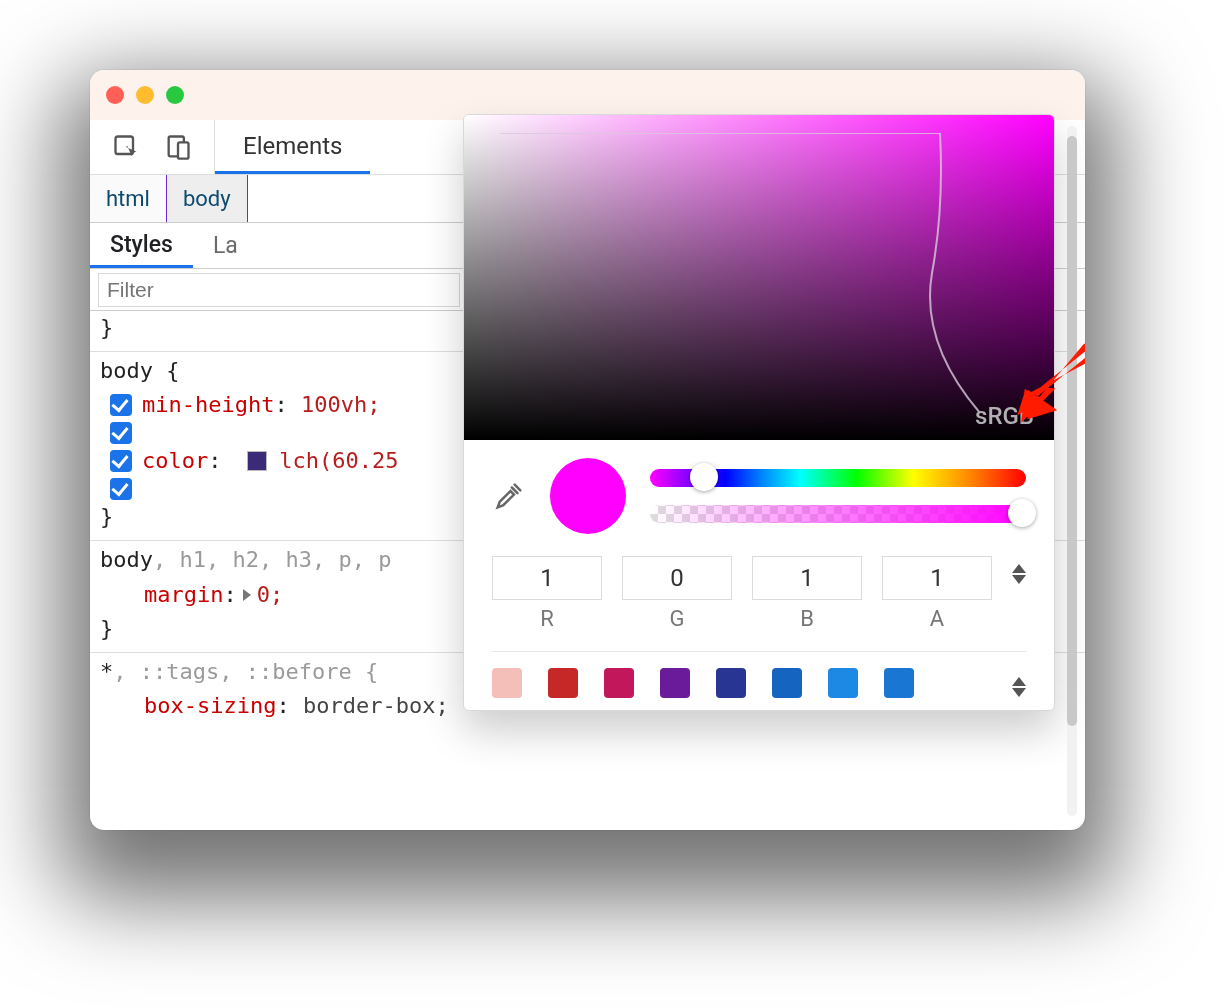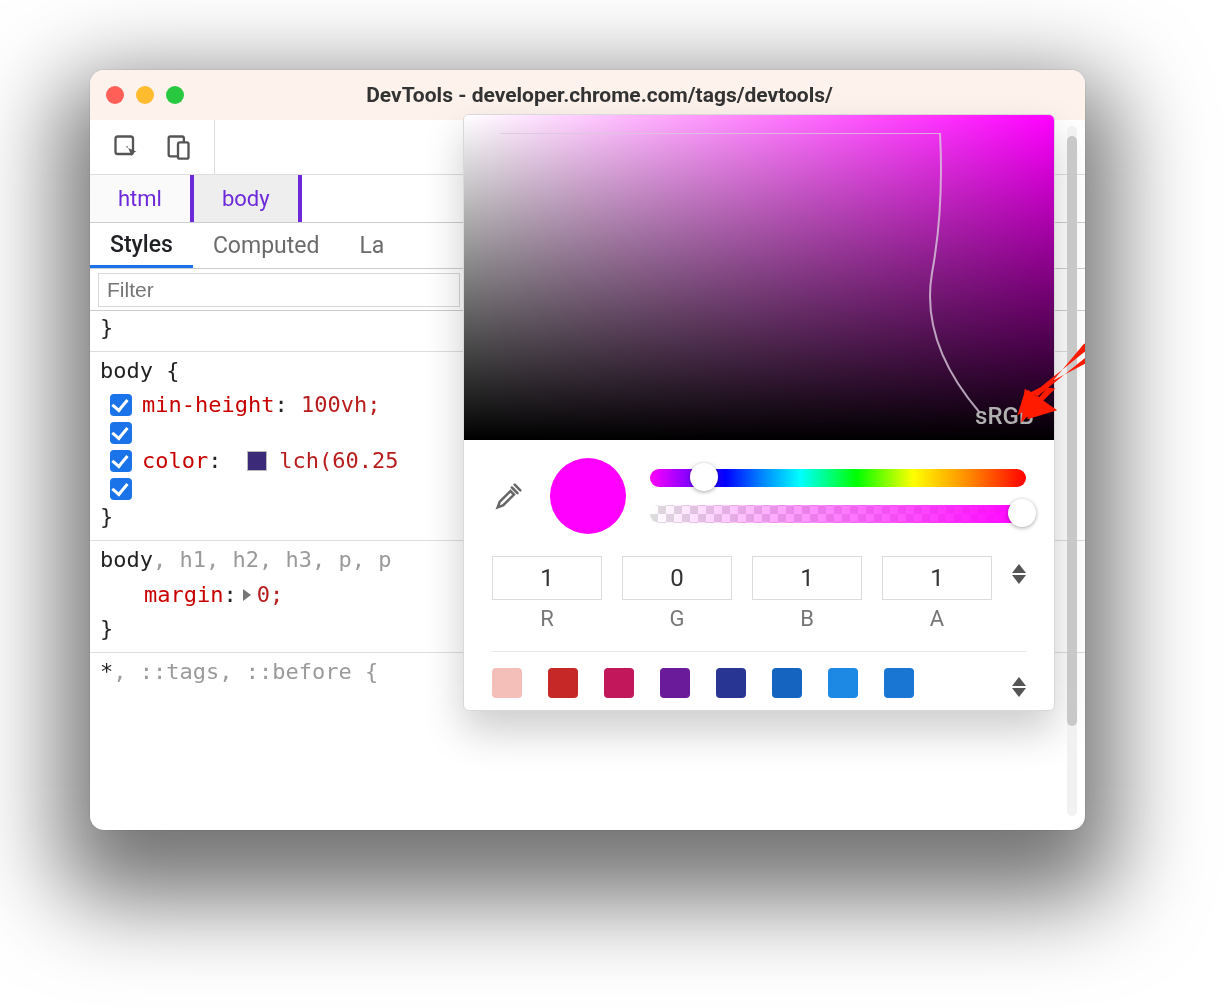--- a/index.html
+++ b/index.html
@@ -75,23 +75,23 @@
   .crumbs {
     height: 48px;
     display: flex;
     align-items: stretch;
     border-bottom: 1px solid #ccc;
     background: #fafafa;
     font-size: 22px;
   }
   .crumb {
     display: flex; align-items: center;
-    padding: 0 28px;
-    color: #6d28d9;
-    border-right: 4px solid #6d28d9;
+    padding: 0 16px;
+    color: #0c4a6e;
+    border-right: 1px solid #6d28d9;
   }
   .crumb.selected { background: #eee; }
   .crumb-fill { flex: 1; background: #fff; }
   
   .subtabs {
     height: 46px;
     display: flex;
     align-items: stretch;
     border-bottom: 1px solid #ccc;
     font-size: 23px;
@@ -346,45 +346,44 @@
 <body>
 
 <div class="window">
 
   <div class="titlebar">
     <div class="traffic">
       <span class="tl-close"></span>
       <span class="tl-min"></span>
       <span class="tl-max"></span>
     </div>
-    <div class="title">DevTools - developer.chrome.com/tags/devtools/</div>
   </div>
 
   <div class="toolbar">
     <div class="tool-left">
       <svg class="tool-icon" viewBox="0 0 24 24" fill="none" stroke="currentColor" stroke-width="2">
         <rect x="3" y="3" width="15" height="15" rx="2"></rect>
         <path d="M12 12 l9 4 -3 1 -1 3 -4 -9z" fill="currentColor" stroke="none"></path>
       </svg>
       <svg class="tool-icon" viewBox="0 0 24 24" fill="none" stroke="currentColor" stroke-width="2">
         <rect x="4" y="3" width="13" height="17" rx="1.5"></rect>
         <rect x="12" y="8" width="9" height="14" rx="1.5" fill="#fff"></rect>
       </svg>
     </div>
+    <div class="tab-elements">Elements</div>
   </div>
 
   <div class="crumbs">
     <div class="crumb">html</div>
     <div class="crumb selected">body</div>
     <div class="crumb-fill"></div>
   </div>
 
   <div class="subtabs">
     <div class="subtab active">Styles</div>
-    <div class="subtab">Computed</div>
     <div class="subtab">La</div>
   </div>
 
   <div class="filterbar">
     <input class="filter-input" placeholder="Filter" style="">
   </div>
 
   <div class="styles">
     <div class="rule" style="padding-top:0">
       <div>}</div>
@@ -415,20 +414,23 @@
       </div>
       <div class="prop-line" style="padding-left:44px;">
         <span><span class="pkey">margin</span>:<span class="tri"></span><span class="pval">0;</span></span>
       </div>
       <div>}</div>
     </div>
 
     <div class="rule">
       <div>
         <span>*</span><span class="sel-gray">, ::tags, ::before {</span>
+      </div>
+      <div class="prop-line" style="padding-left:44px;">
+        <span><span class="pkey">box-sizing</span>: <span class="pval" style="color:#444">border-box;</span></span>
       </div>
     </div>
   </div>
 
   <div class="picker">
     <div class="spectrum">
       <svg class="srgb-line" viewBox="0 0 490 280">
         <path d="M 0 0 L 440 0 Q 444 75 432 140 Q 420 210 480 280" fill="none" stroke="#d9c9dc" stroke-width="2"></path>
       </svg>
       <div class="srgb-label">sRGB</div>

